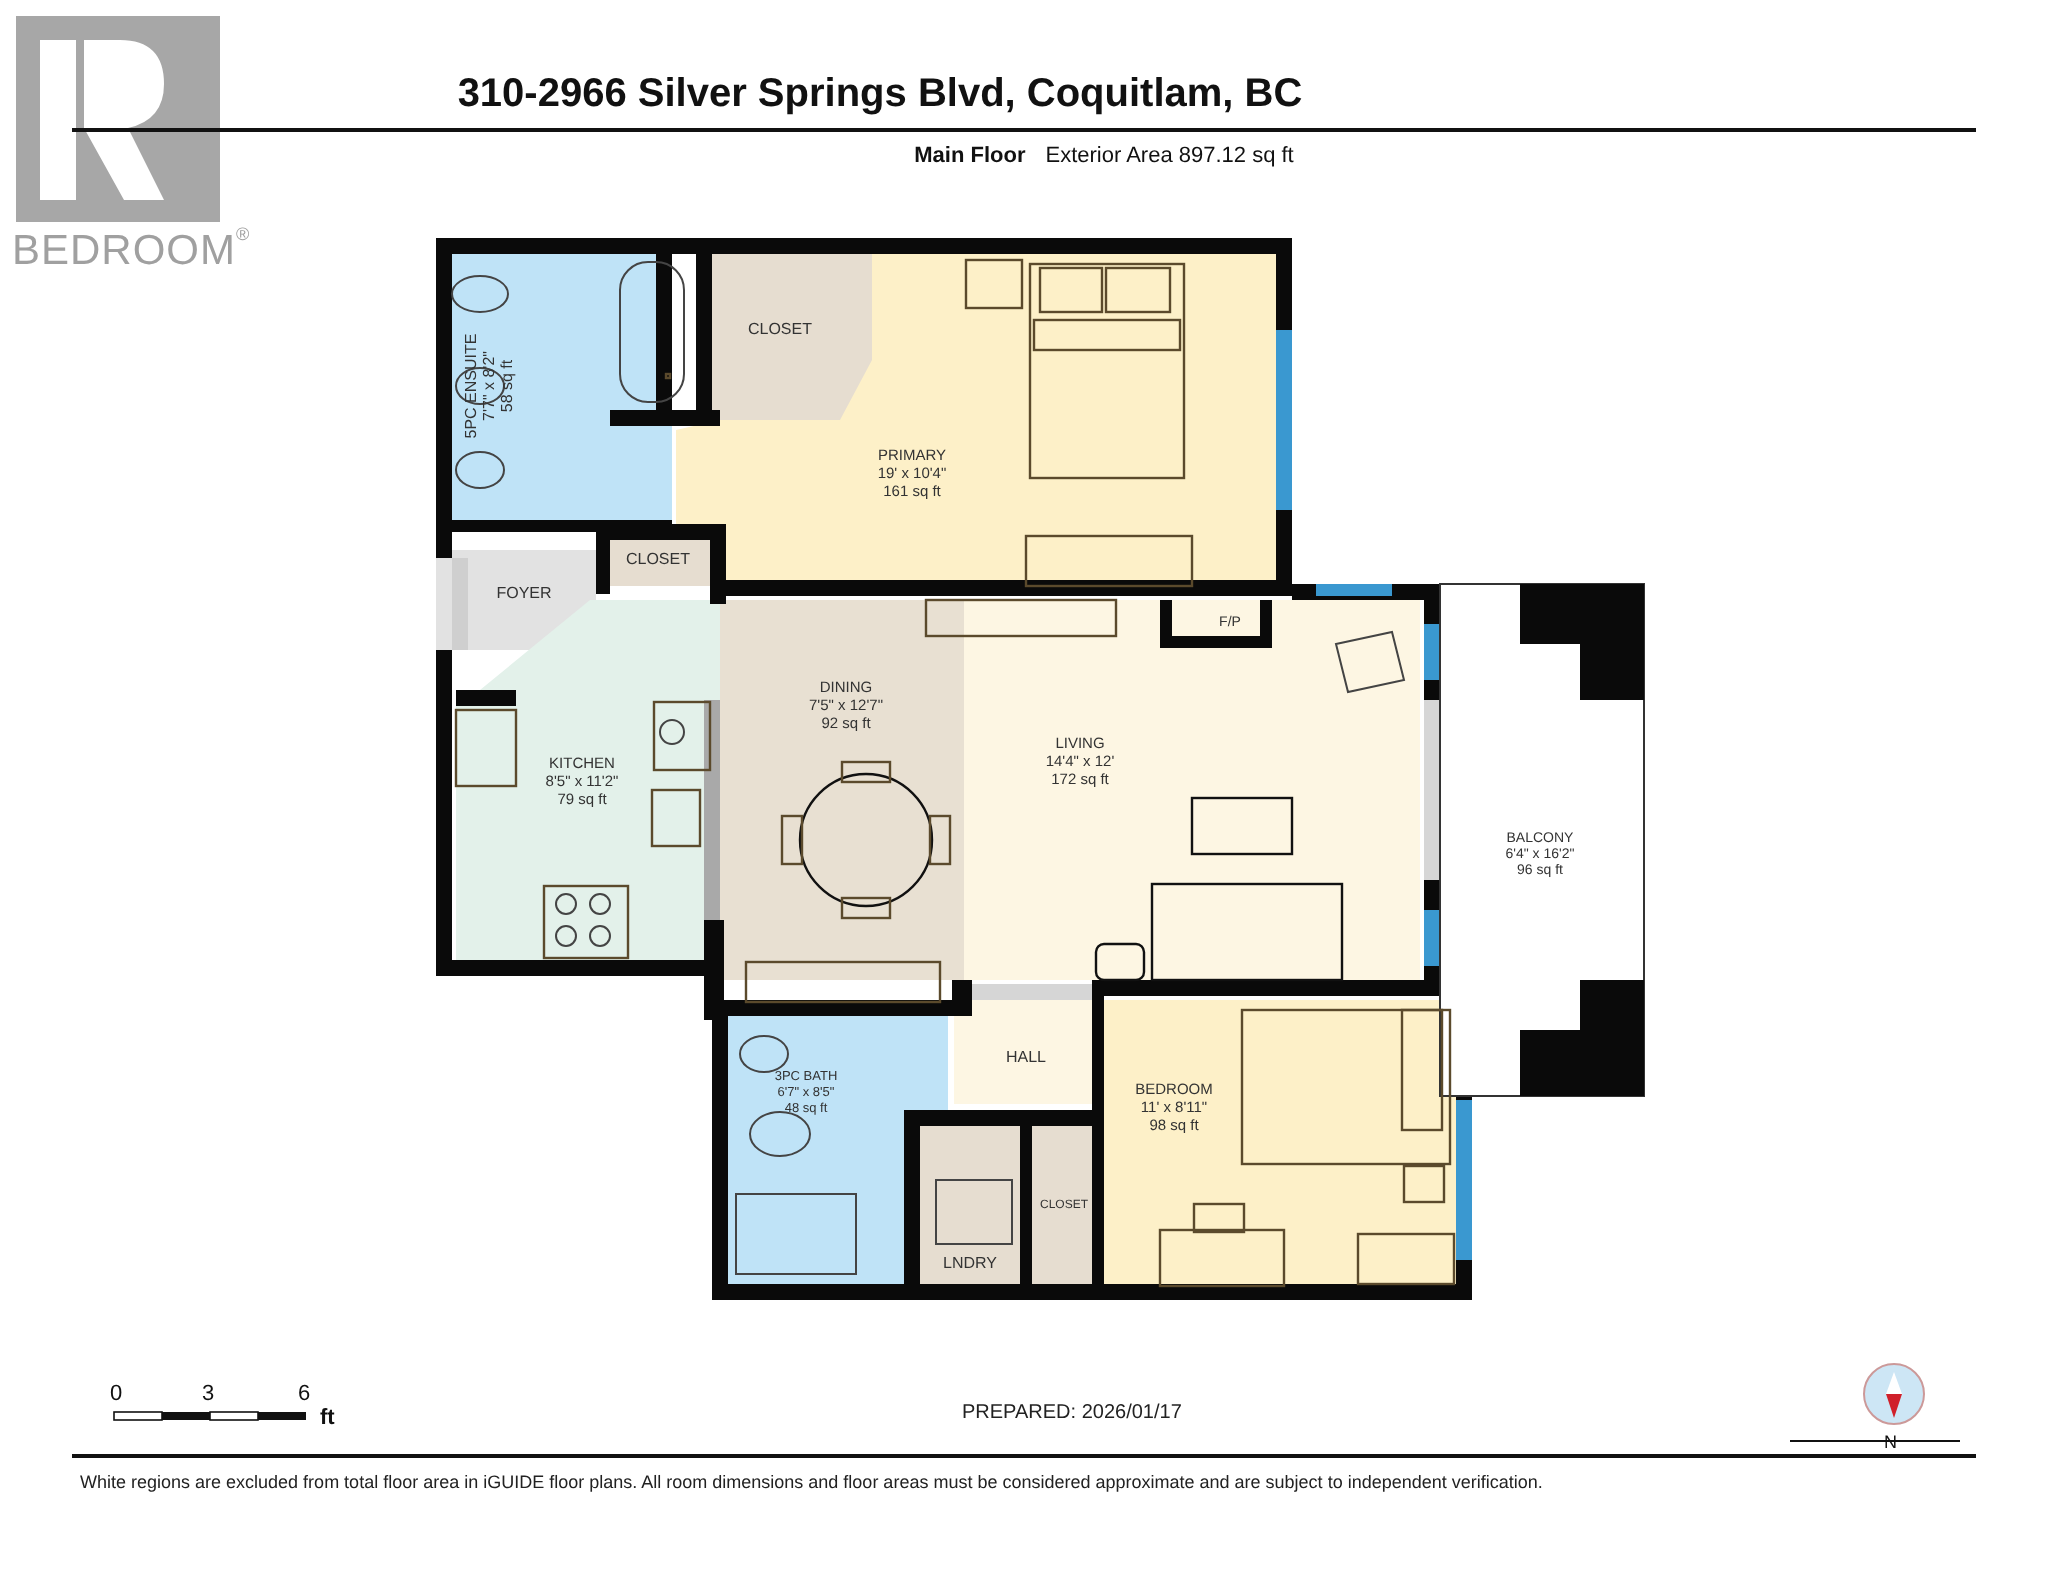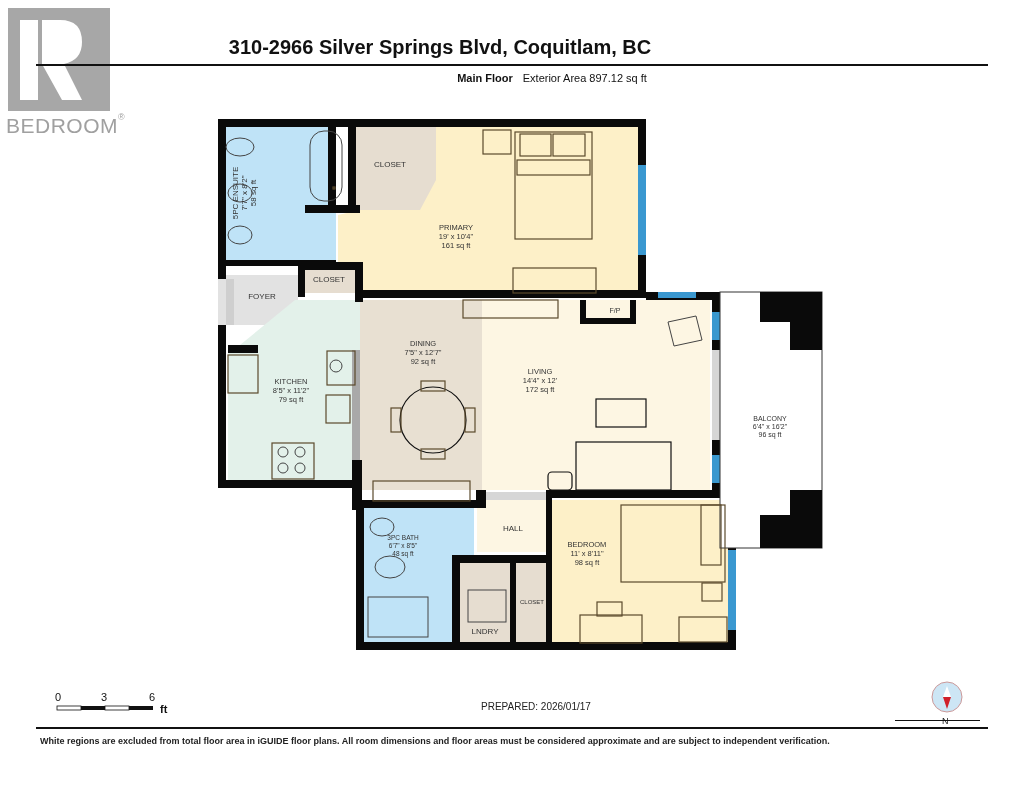--- a/index.html
+++ b/index.html
@@ -8,21 +8,21 @@
   .logo .r { position:absolute; left:12px; top:12px; width:62px; height:80px; }
   .logo-text { position:absolute; left:6px; top:114px; font-size:21px; color:#a0a0a0; letter-spacing:0.5px; }
   .logo-text sup { font-size:9px; vertical-align:top; position:relative; top:-2px; }
   .title { position:absolute; left:0; width:852px; top:36px; text-align:center; font-weight:bold; font-size:20px; color:#111; padding-left:28px; box-sizing:border-box; }
   .rule { position:absolute; height:2px; background:#111; }
   .subtitle { position:absolute; top:72px; left:0; width:1024px; text-align:center; font-size:11px; padding-left:80px; box-sizing:border-box; }
   .subtitle b { font-weight:bold; margin-right:10px; }
   .plan { position:absolute; left:0; top:0; }
   .rlabel { font-family:"Liberation Sans", sans-serif; fill:#333; text-anchor:middle; }
   .prepared { position:absolute; left:461px; top:701px; font-size:10px; color:#222;padding-left:20px; }
-  .disclaimer { position:absolute; left:40px; top:736px; font-size:9px; color:#222;font-weight:bold; }
+  .disclaimer { position:absolute; left:40px; top:736px; font-size:9px; color:#222; }
   .compass { position:absolute; left:930px; top:680px; width:34px; height:34px; }
   .compass-n { position:absolute; left:942px; top:716px; font-size:9px; }
 </style>
 </head>
 <body>
 
 <div class="logo">
   <svg class="r" viewBox="0 0 62 80">
     <rect x="0" y="0" width="18" height="80" fill="#fff"></rect>
     <path d="M22 0 H40 Q62 0 62 22 Q62 40 44 44 L62 80 H42 L22 44 Z" fill="#fff"></path>

